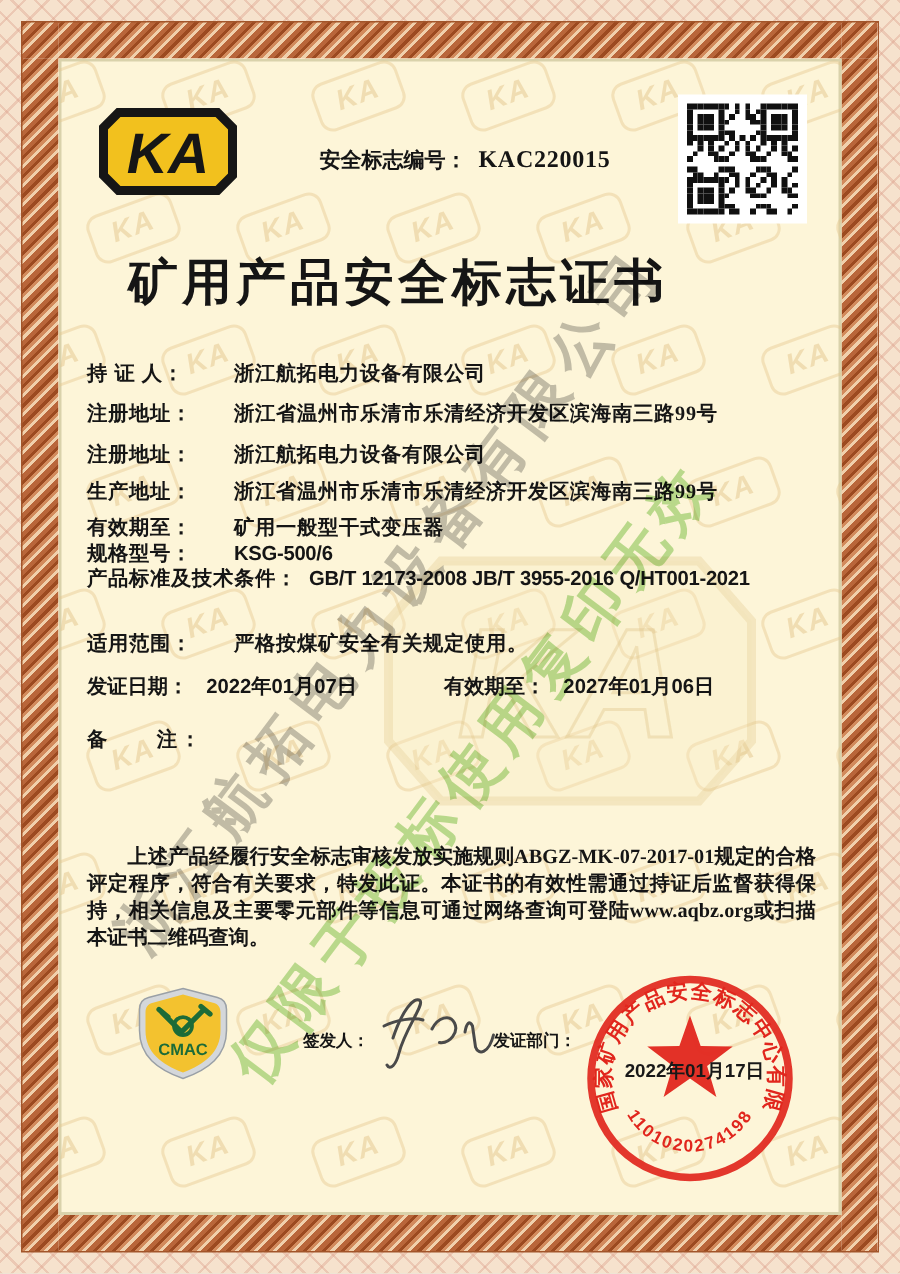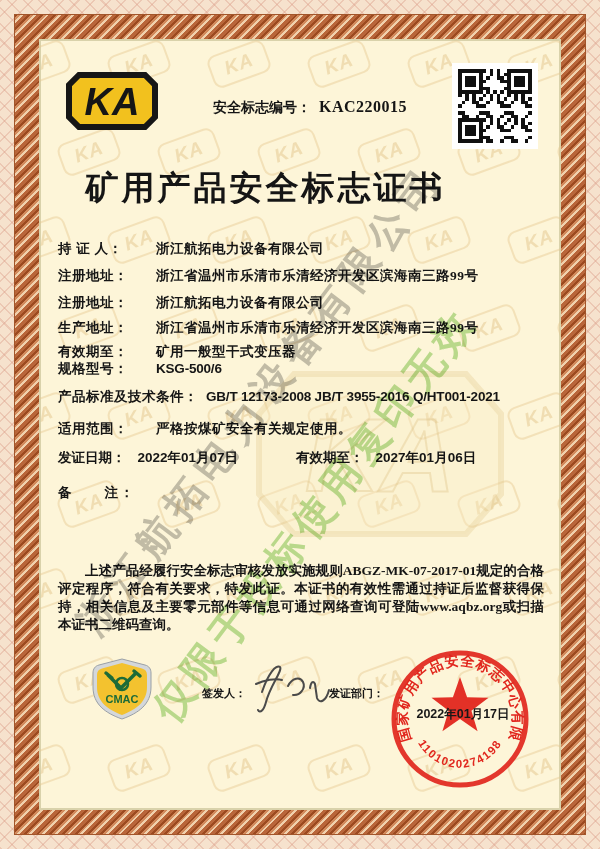--- a/index.html
+++ b/index.html
@@ -598,21 +598,21 @@
       <span class="val">浙江省温州市乐清市乐清经济开发区滨海南三路99号</span>
     </div>
     <div class="abs row" style="top:343px;">
       <span class="lab">有效期至：</span>
       <span class="val">矿用一般型干式变压器</span>
     </div>
     <div class="abs row" style="top:360px;">
       <span class="lab">规格型号：</span>
       <span class="val sans">KSG-500/6</span>
     </div>
-    <div class="abs row wide" style="top:388px;">
+    <div class="abs row wide" style="top:377px;">
       <span class="lab">产品标准及技术条件：</span>
       <span class="val sans">GB/T 12173-2008 JB/T 3955-2016 Q/HT001-2021</span>
     </div>
     <div class="abs row" style="top:420px;">
       <span class="lab">适用范围：</span>
       <span class="val">严格按煤矿安全有关规定使用。</span>
     </div>
 
     <div class="abs issuerow" style="top:449px;">
       <span>发证日期：</span>

